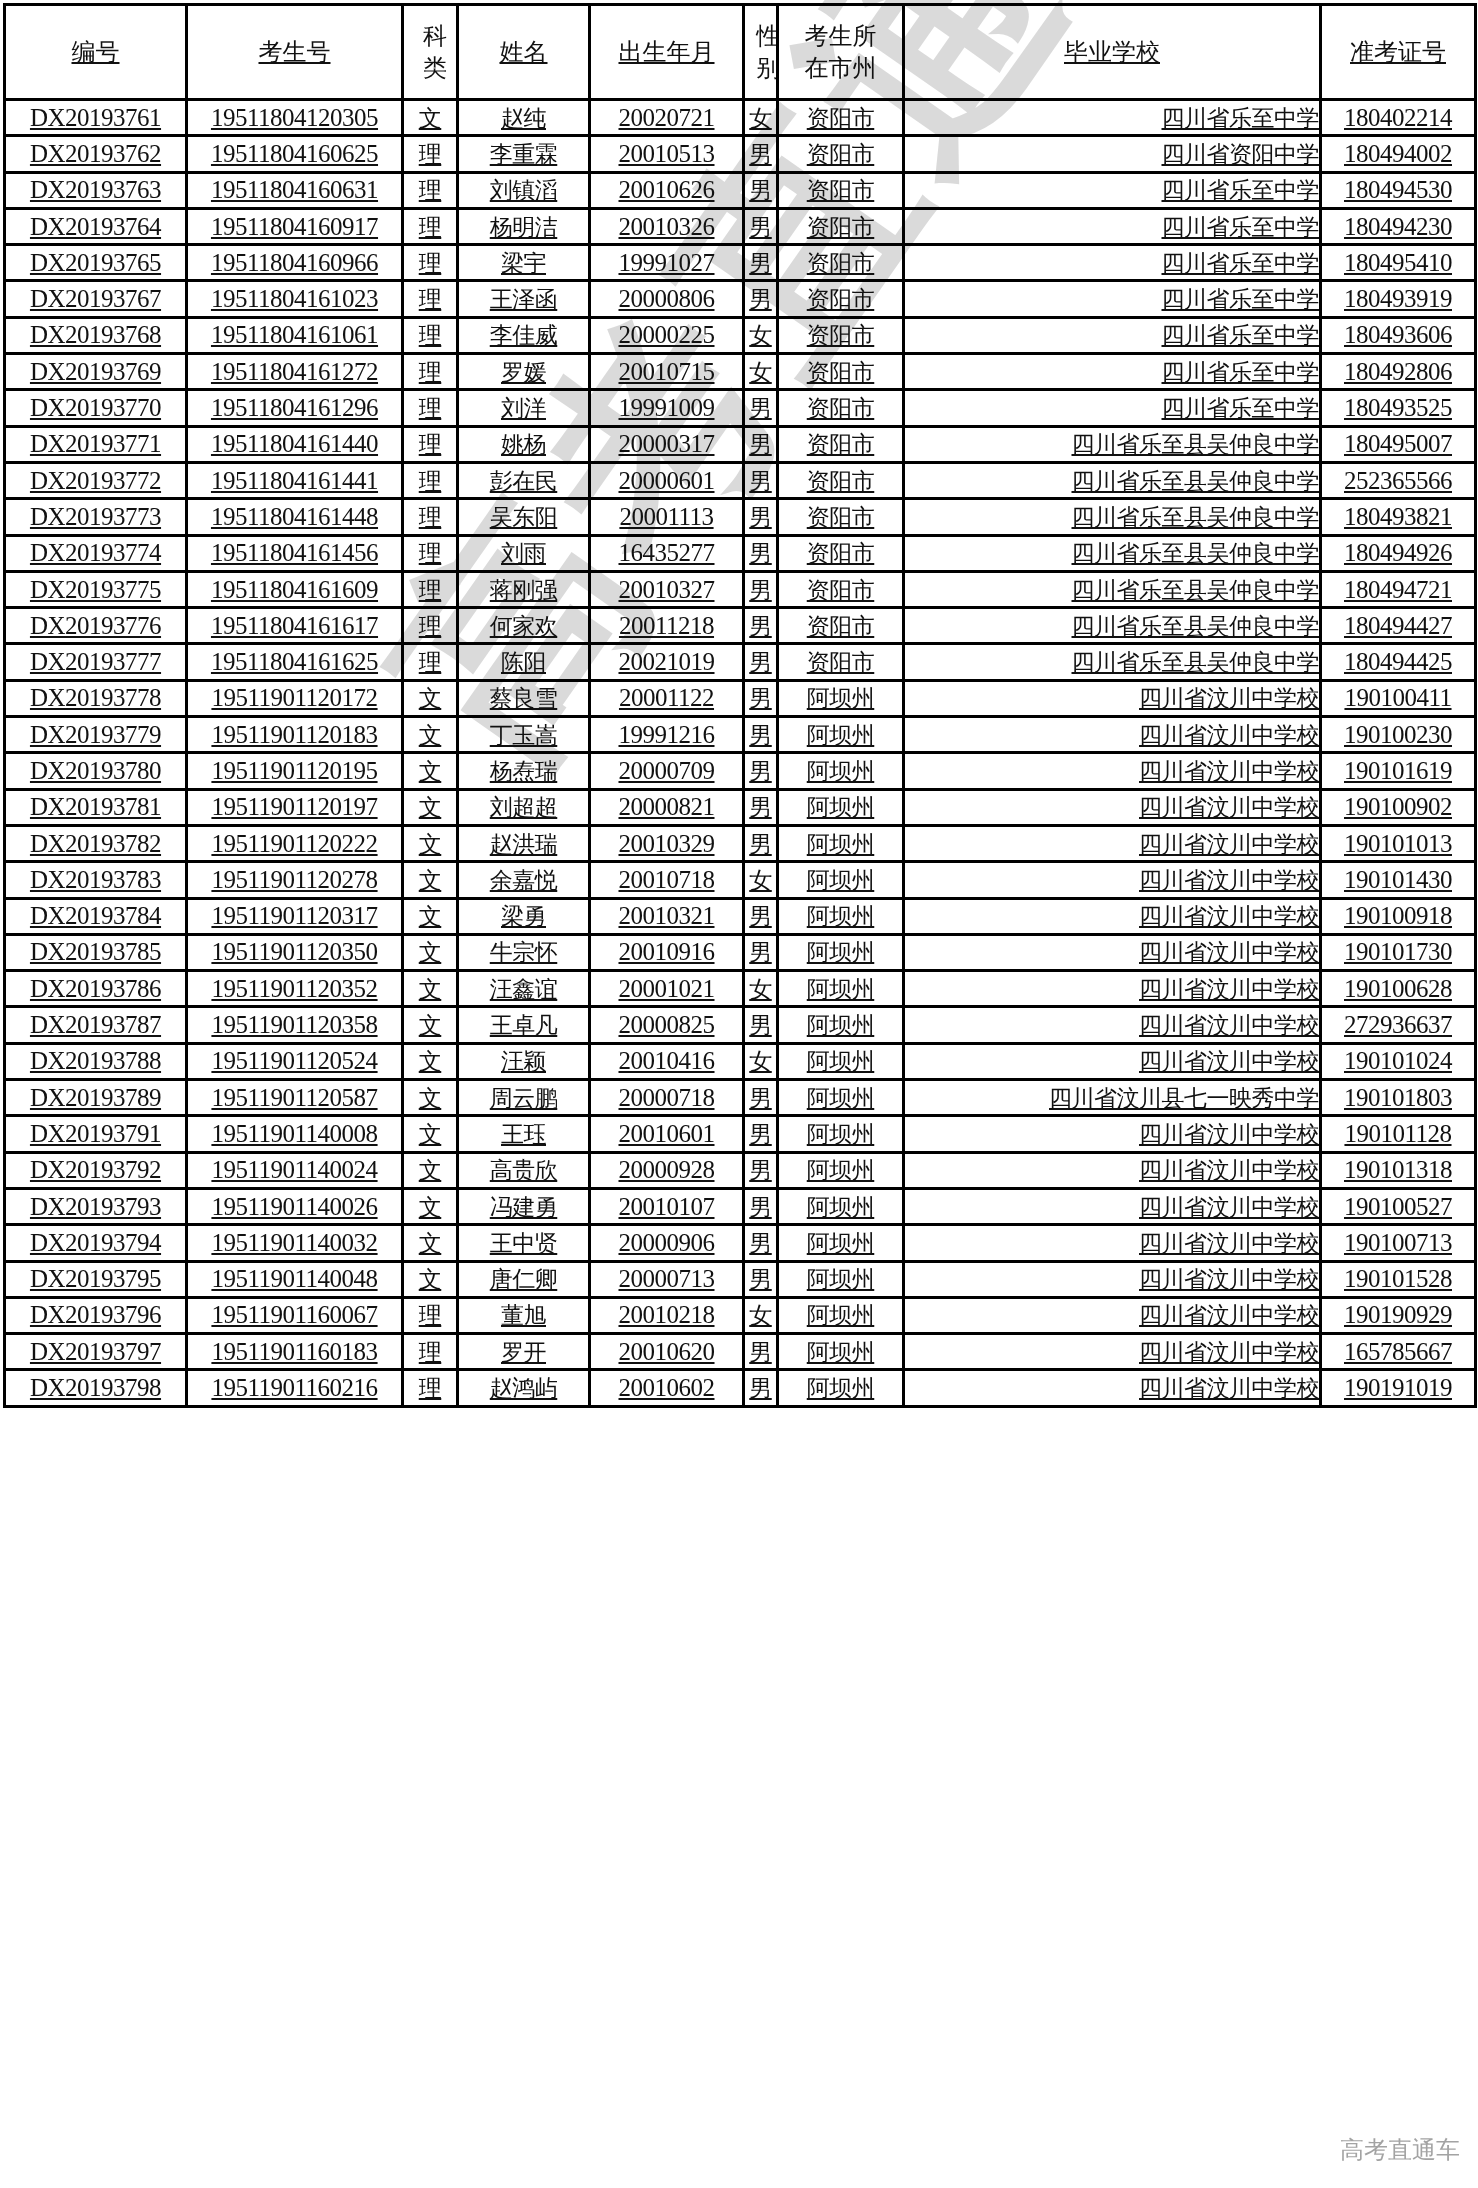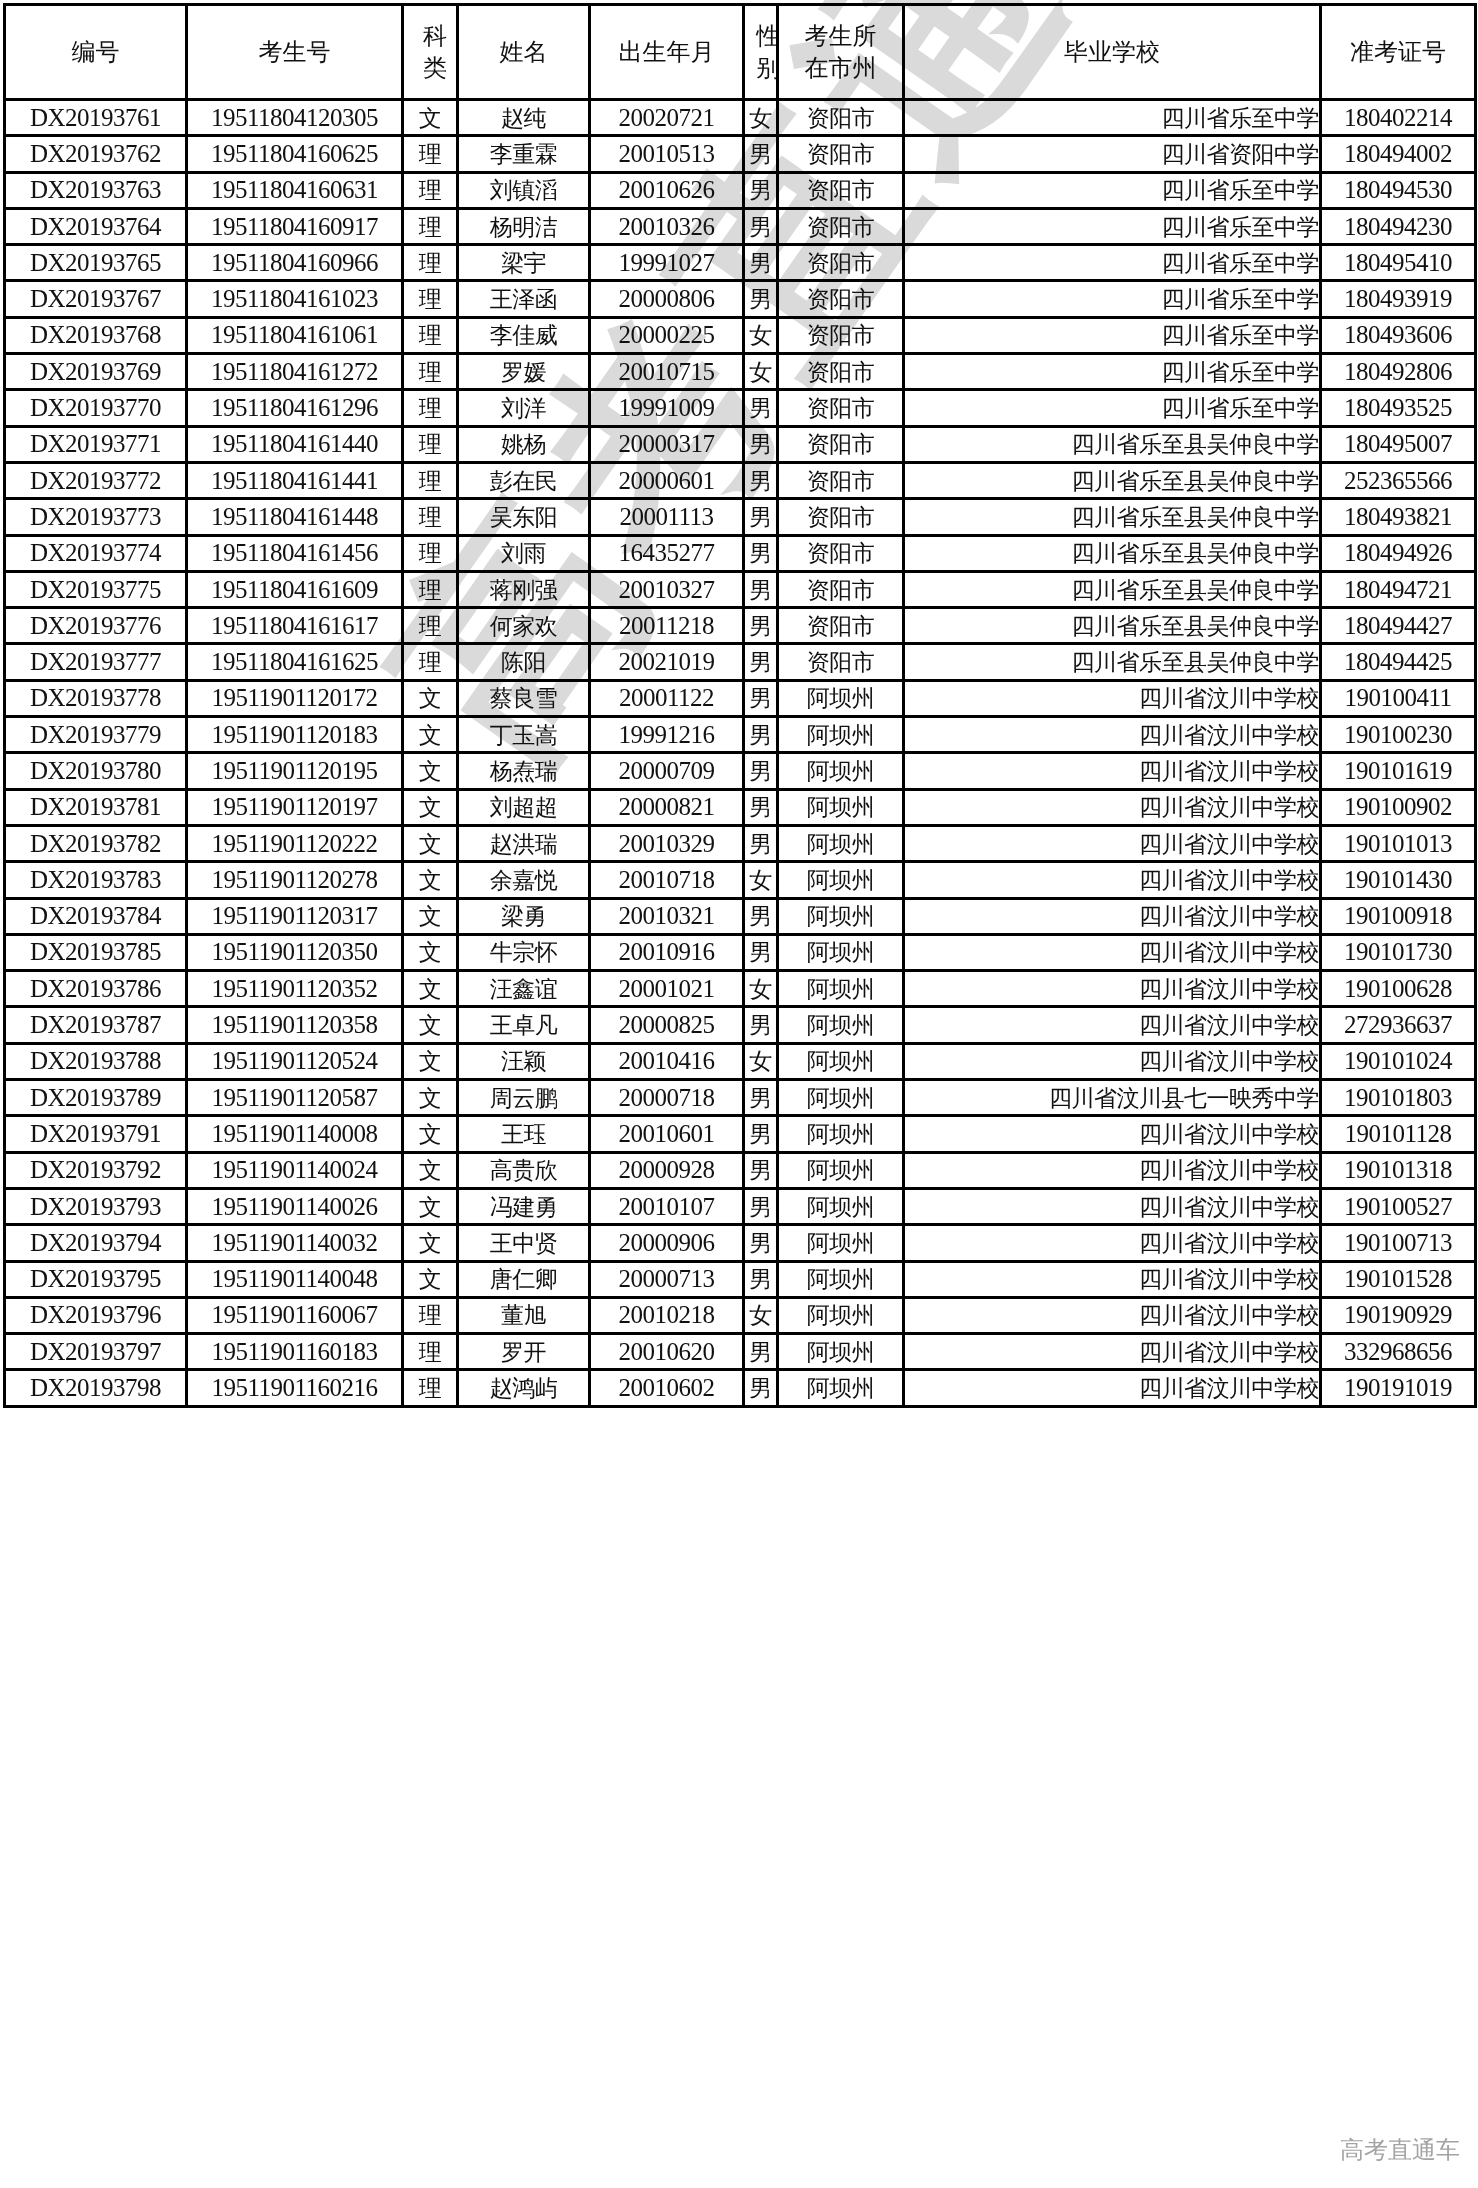--- a/index.html
+++ b/index.html
@@ -1,19 +1,19 @@
 <!DOCTYPE html>
 <html><head>
 <meta charset="utf-8">
 <style>
   html, body { margin: 0; padding: 0; background: #ffffff; }
   body { width: 1478px; height: 2188px; position: relative; overflow: hidden;
          font-family: "Liberation Serif", "DejaVu Serif", serif; color: #111; }
   table.roster { position: absolute; left: 3px; top: 3px; width: 1471px;
-                 border-collapse: collapse; table-layout: fixed; }
+                 border-collapse: collapse; table-layout: fixed; text-decoration: underline; }
   table.roster td, table.roster th {
     border: 3px solid #000; padding: 0; text-align: center; vertical-align: middle;
     font-weight: normal; overflow: hidden; white-space: nowrap;
   }
   table.roster th { height: 92px; font-family: "DejaVu Sans", "Liberation Sans", sans-serif;
                     font-size: 24px; line-height: 32px; }
   table.roster td { height: 33.3px; font-size: 25px; line-height: 30px; letter-spacing: -0.5px; }
   table.roster td.cjk { font-family: "DejaVu Sans", "Liberation Sans", sans-serif; font-size: 23px; }
   table.roster td.school { text-align: right; padding-left: 4px; }
   .hdr-wrap { display: inline-block; width: 1.1em; white-space: normal; word-break: break-all; margin-left: 10px; }
@@ -432,21 +432,21 @@
       </tr>
       <tr>
         <td>DX20193797</td>
         <td>19511901160183</td>
         <td class="cjk">理</td>
         <td class="cjk">罗开</td>
         <td>20010620</td>
         <td class="cjk">男</td>
         <td class="cjk">阿坝州</td>
         <td class="cjk school">四川省汶川中学校</td>
-        <td>332968656</td>
+        <td>165785667</td>
       </tr>
       <tr>
         <td>DX20193798</td>
         <td>19511901160216</td>
         <td class="cjk">理</td>
         <td class="cjk">赵鸿屿</td>
         <td>20010602</td>
         <td class="cjk">男</td>
         <td class="cjk">阿坝州</td>
         <td class="cjk school">四川省汶川中学校</td>

